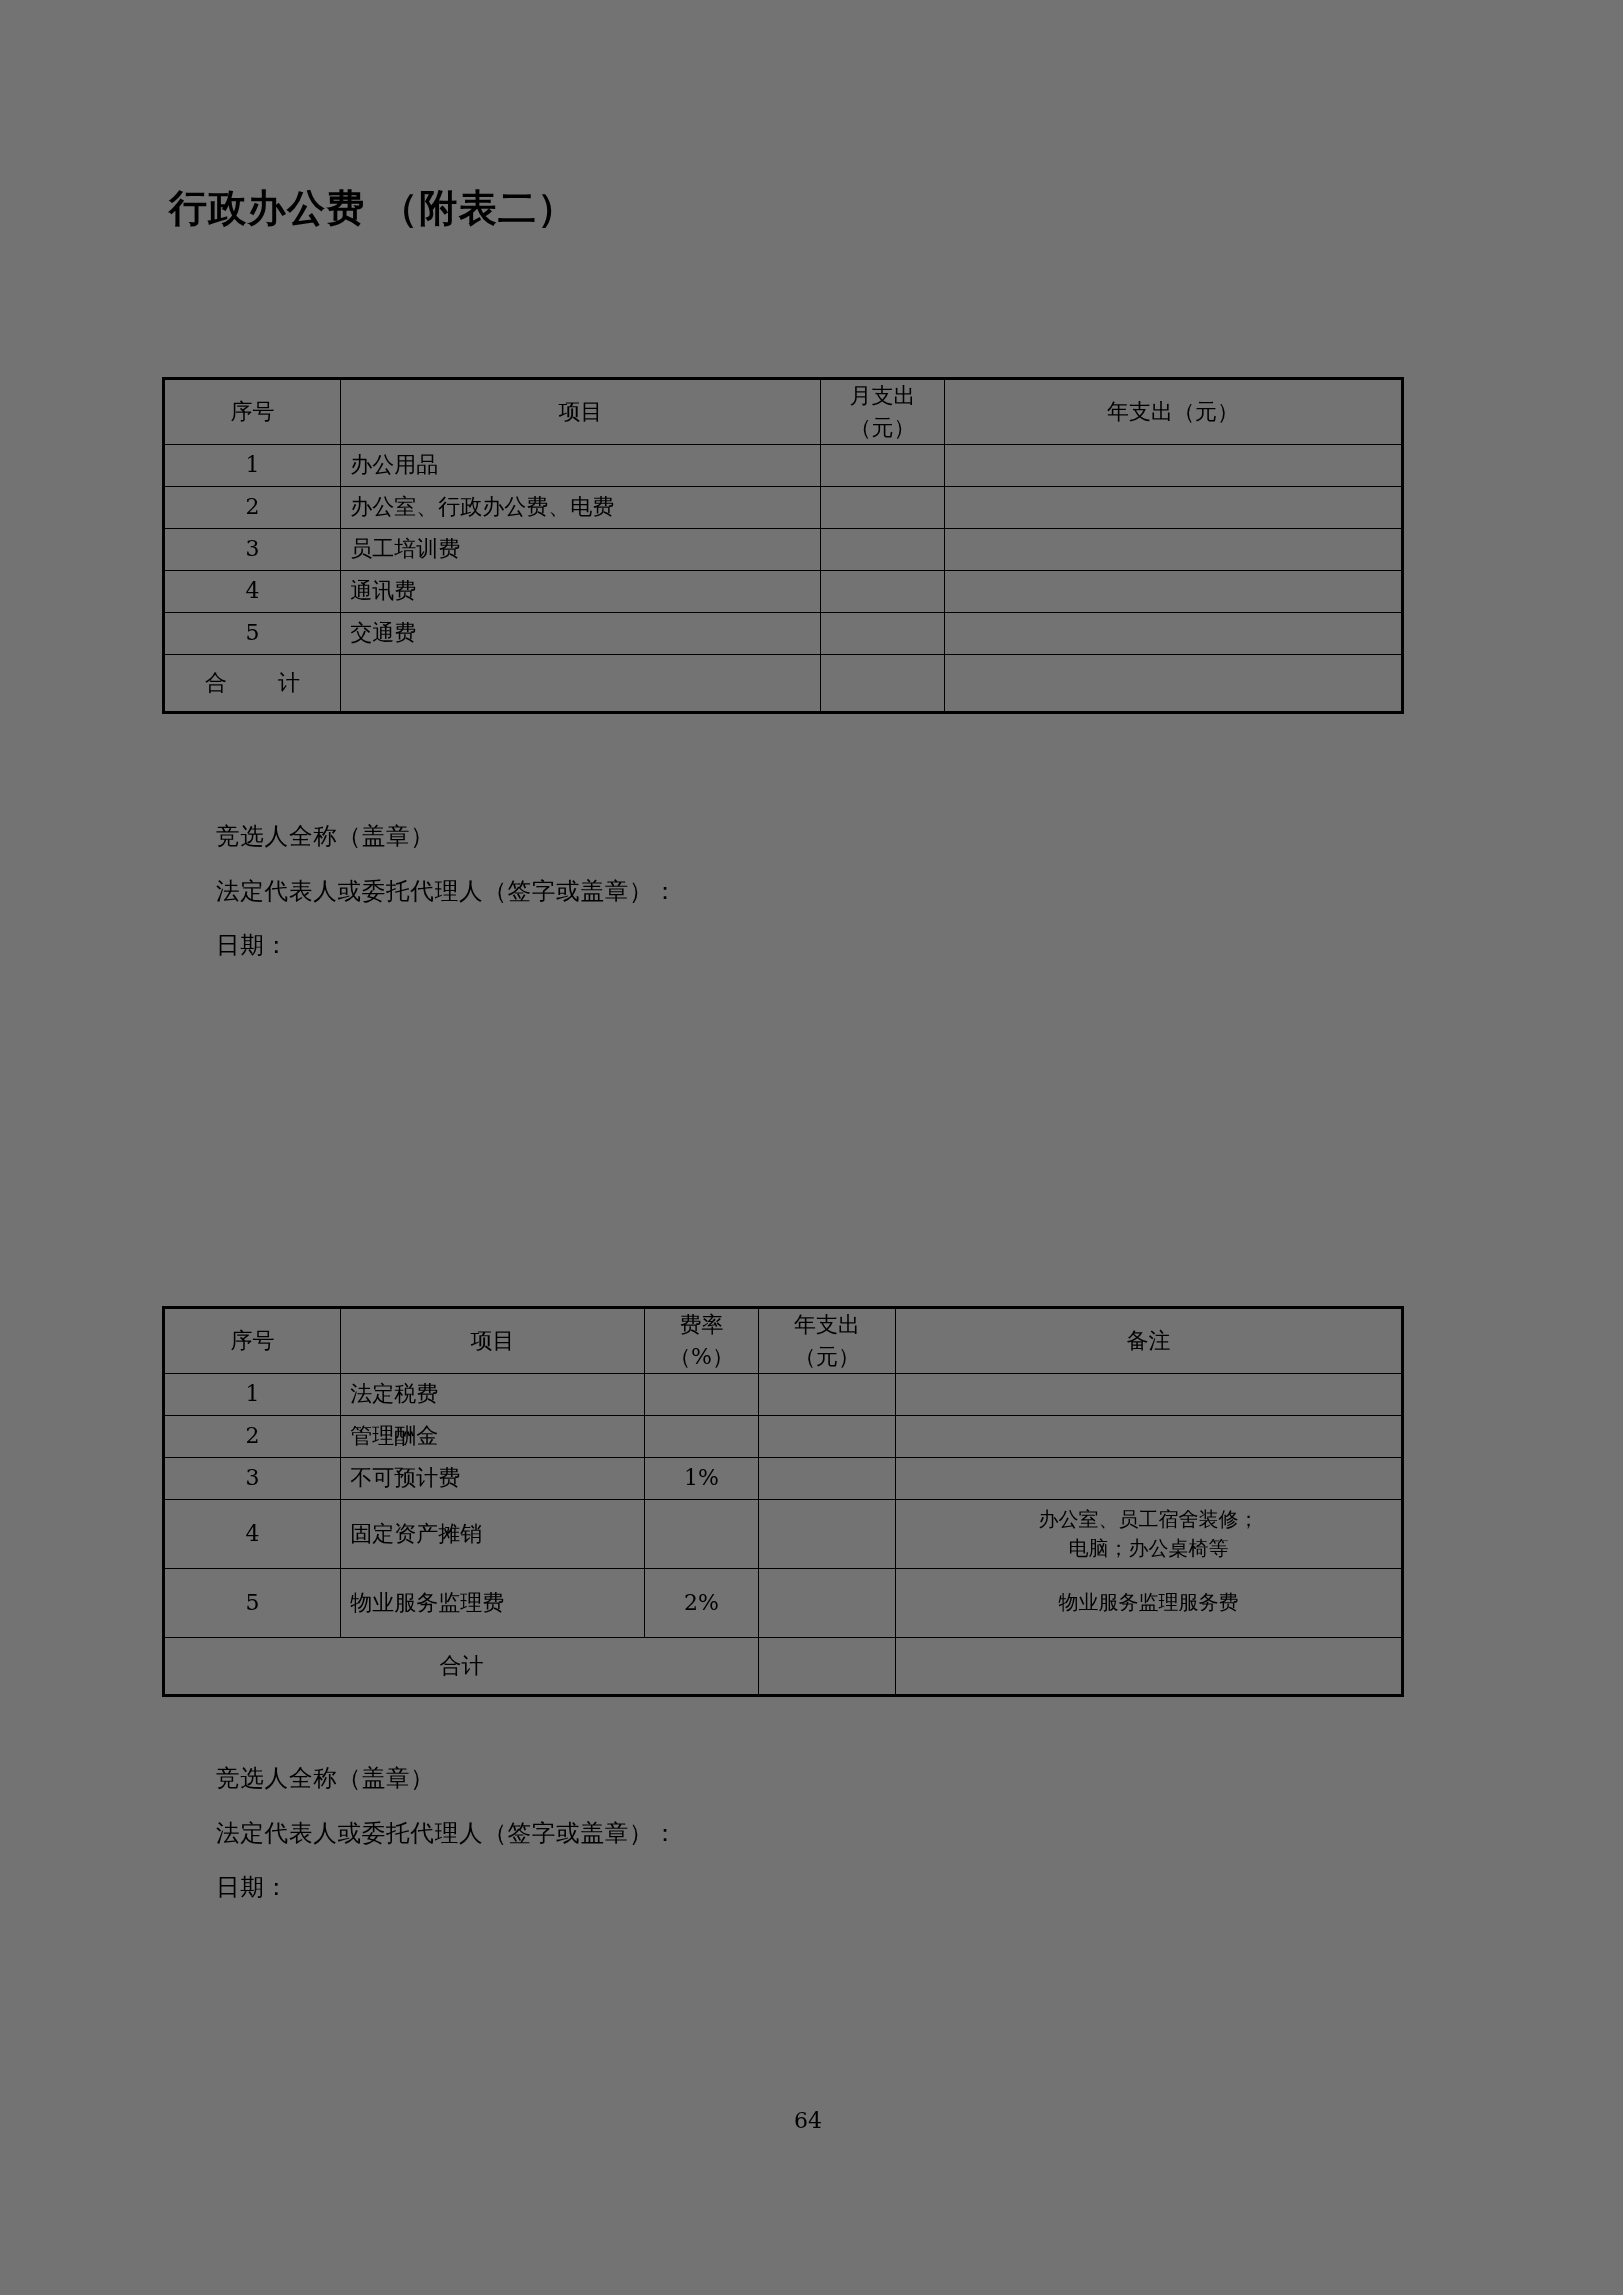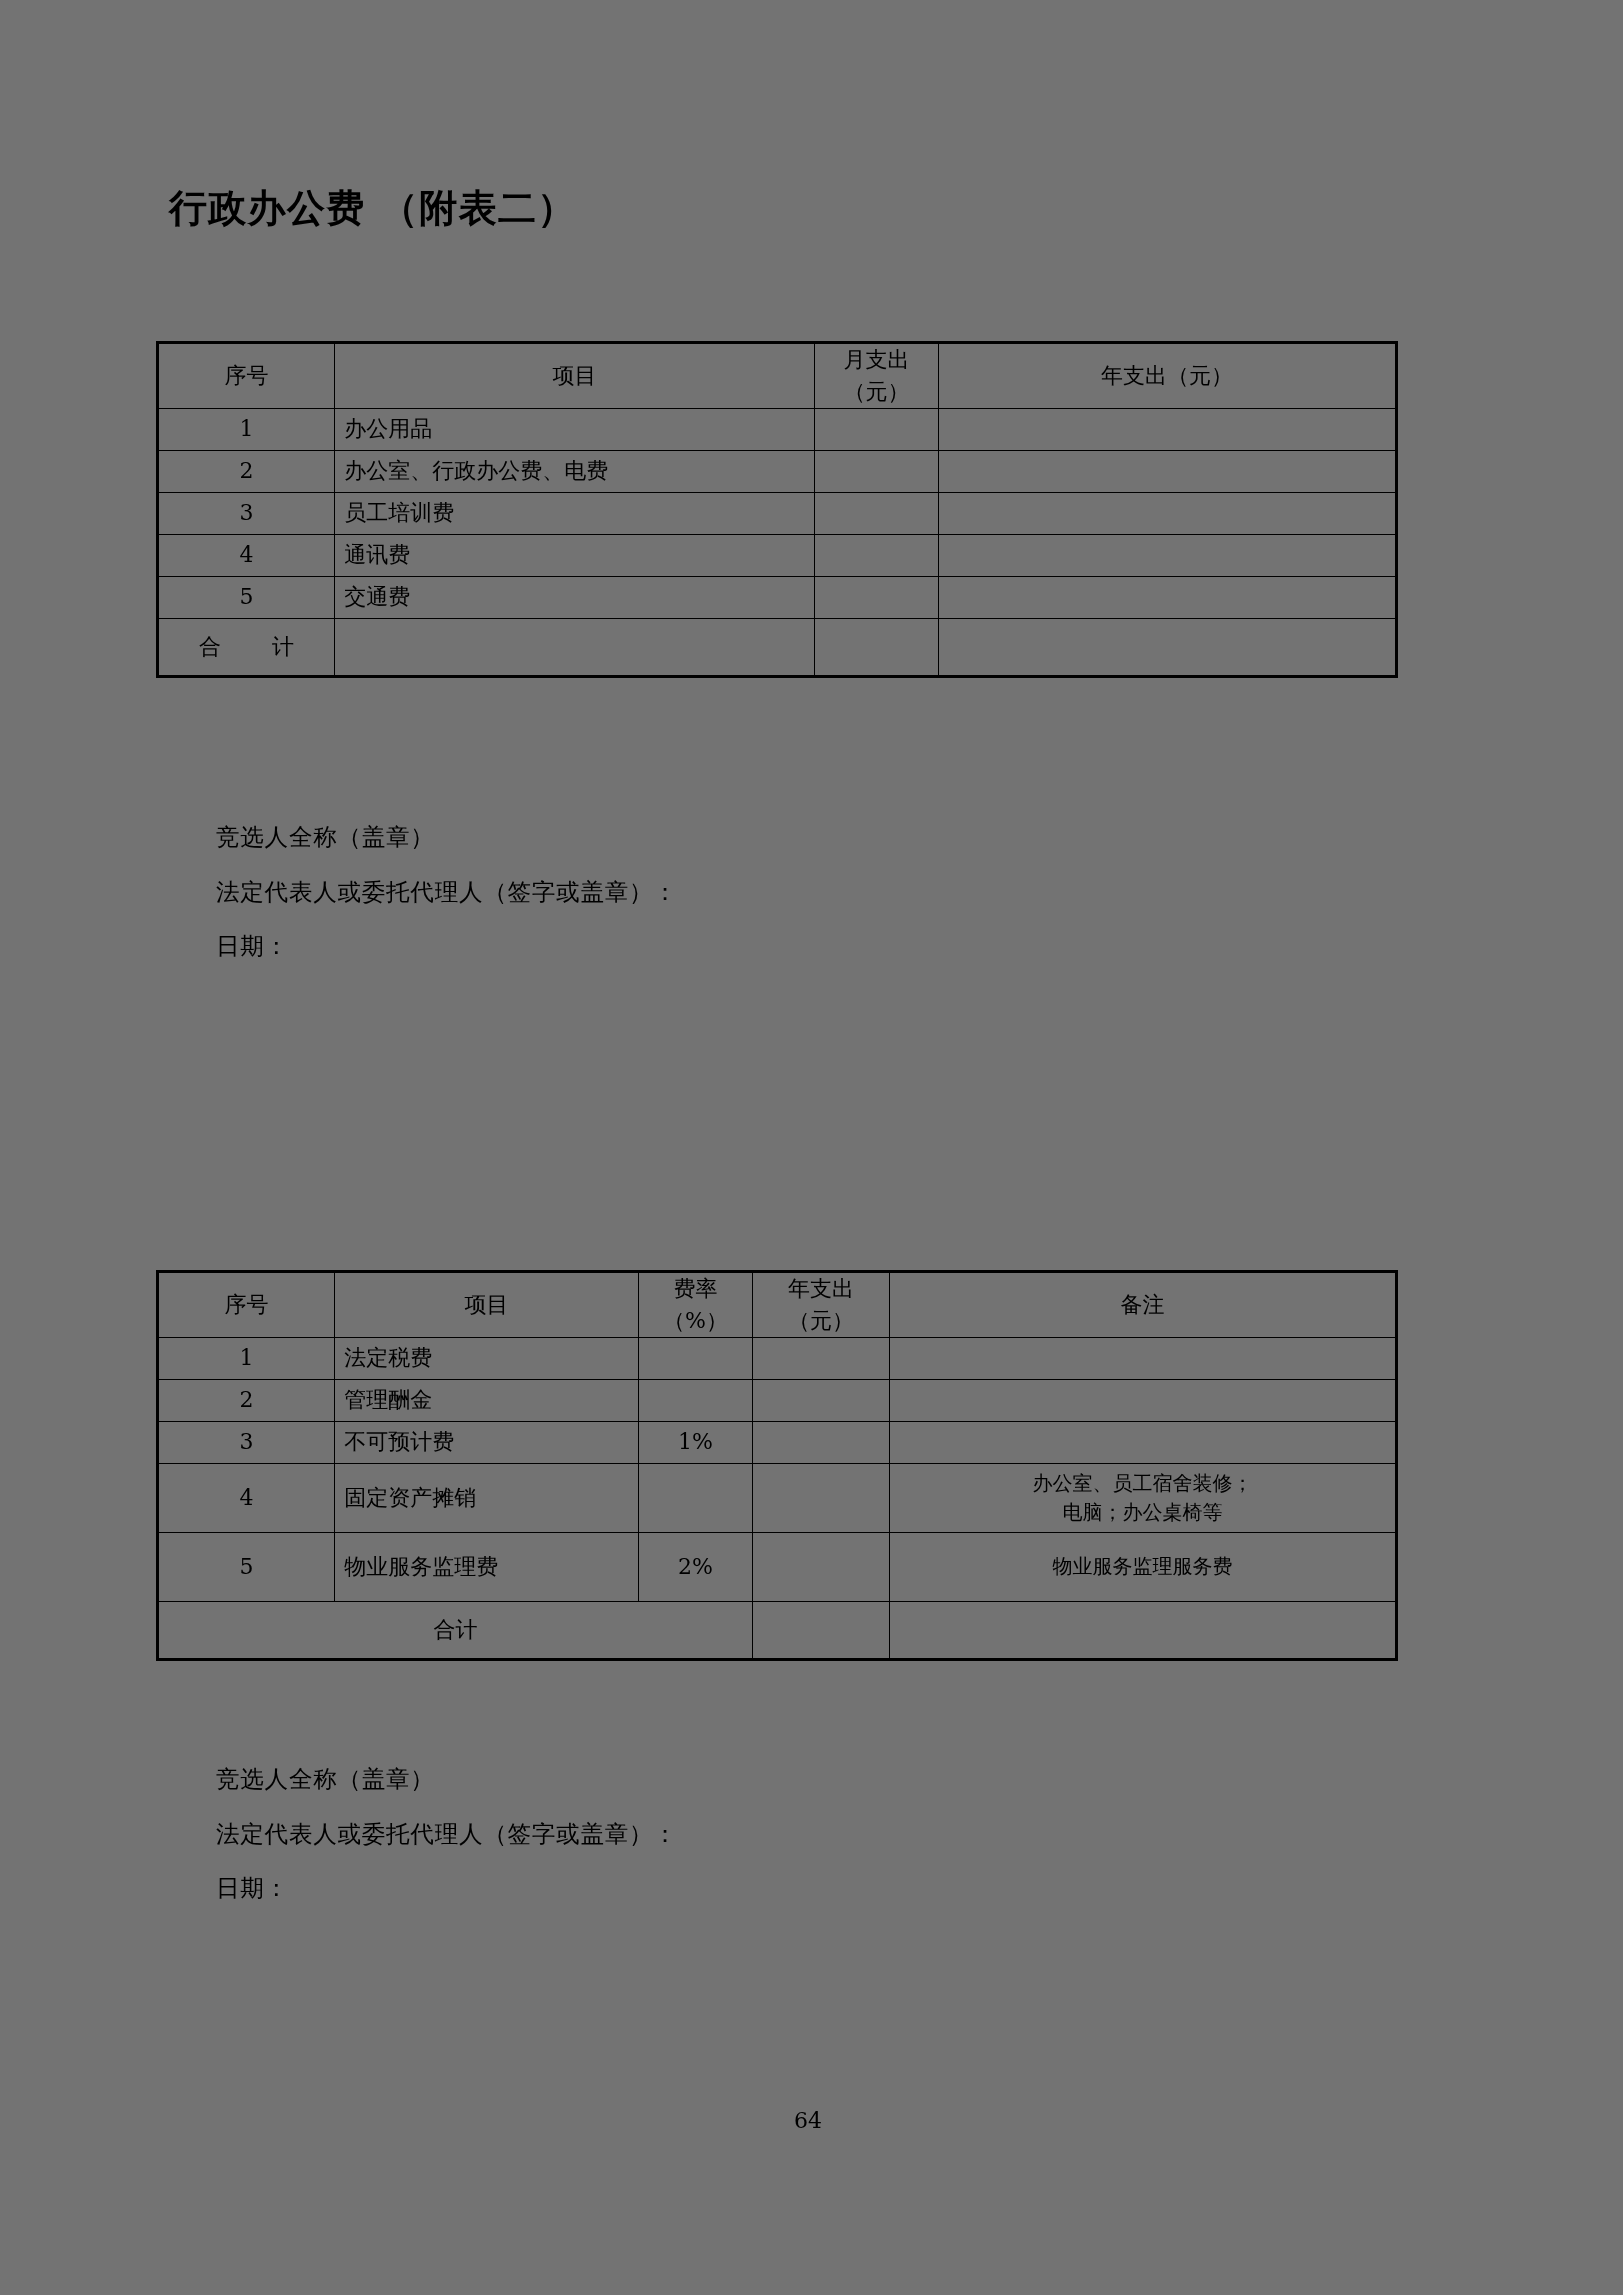--- a/index.html
+++ b/index.html
@@ -37,27 +37,28 @@
     letter-spacing: 1.3px;
     white-space: nowrap;
     color: #000;
   }
   #heading-1 { top: 184px; }
   #heading-2 { top: 1120px; }
 
   
   .doc-table {
     position: absolute;
-    left: 156px;
+    left: 162px;
     width: 1238px;
     border-collapse: collapse;
     table-layout: fixed;
     font-family: "DejaVu Serif", "Liberation Serif", serif;
     font-size: 22px;
     color: #000;
+    margin-top: 36px;
   }
   #table-1 { top: 341px; }
   #table-2 { top: 1270px; }
 
   .doc-table td, .doc-table th {
     border: 1.3px solid #000;
     padding: 0 9.2px;
     vertical-align: middle;
     font-weight: normal;
     line-height: 1.45;
@@ -77,21 +78,21 @@
 
   .seq-cell  { font-family: "DejaVu Serif", "Liberation Serif", serif; font-size: 22px; }
   .rate-cell { font-family: "DejaVu Serif", "Liberation Serif", serif; font-size: 22px; }
   .note-cell { font-size: 20px; line-height: 1.5; }
   .total-label-spaced { letter-spacing: 14.4px; text-indent: 14.4px; text-align: center; }
 
   
   .sig-block {
     position: absolute;
     left: 216px;
-    font-family: Liberation Sans, sans-serif;
+    font-family: Liberation Mono, monospace;
     font-size: 23.6px;
     line-height: 1.0;
     color: #000;
   }
   #sig-block-1 { top: 826px; }
   #sig-block-2 { top: 1768px; }
   .sig-line {
     white-space: nowrap;
     margin: 0 0 31px 0;
     letter-spacing: 0.7px;

